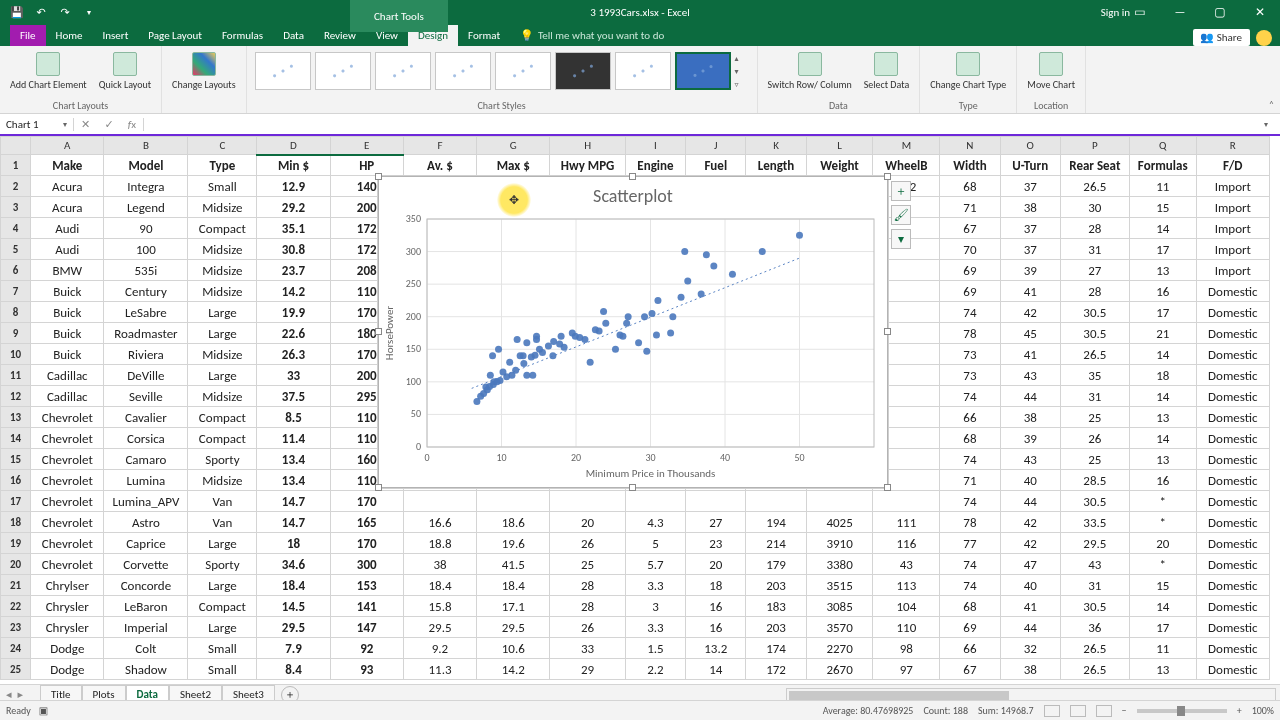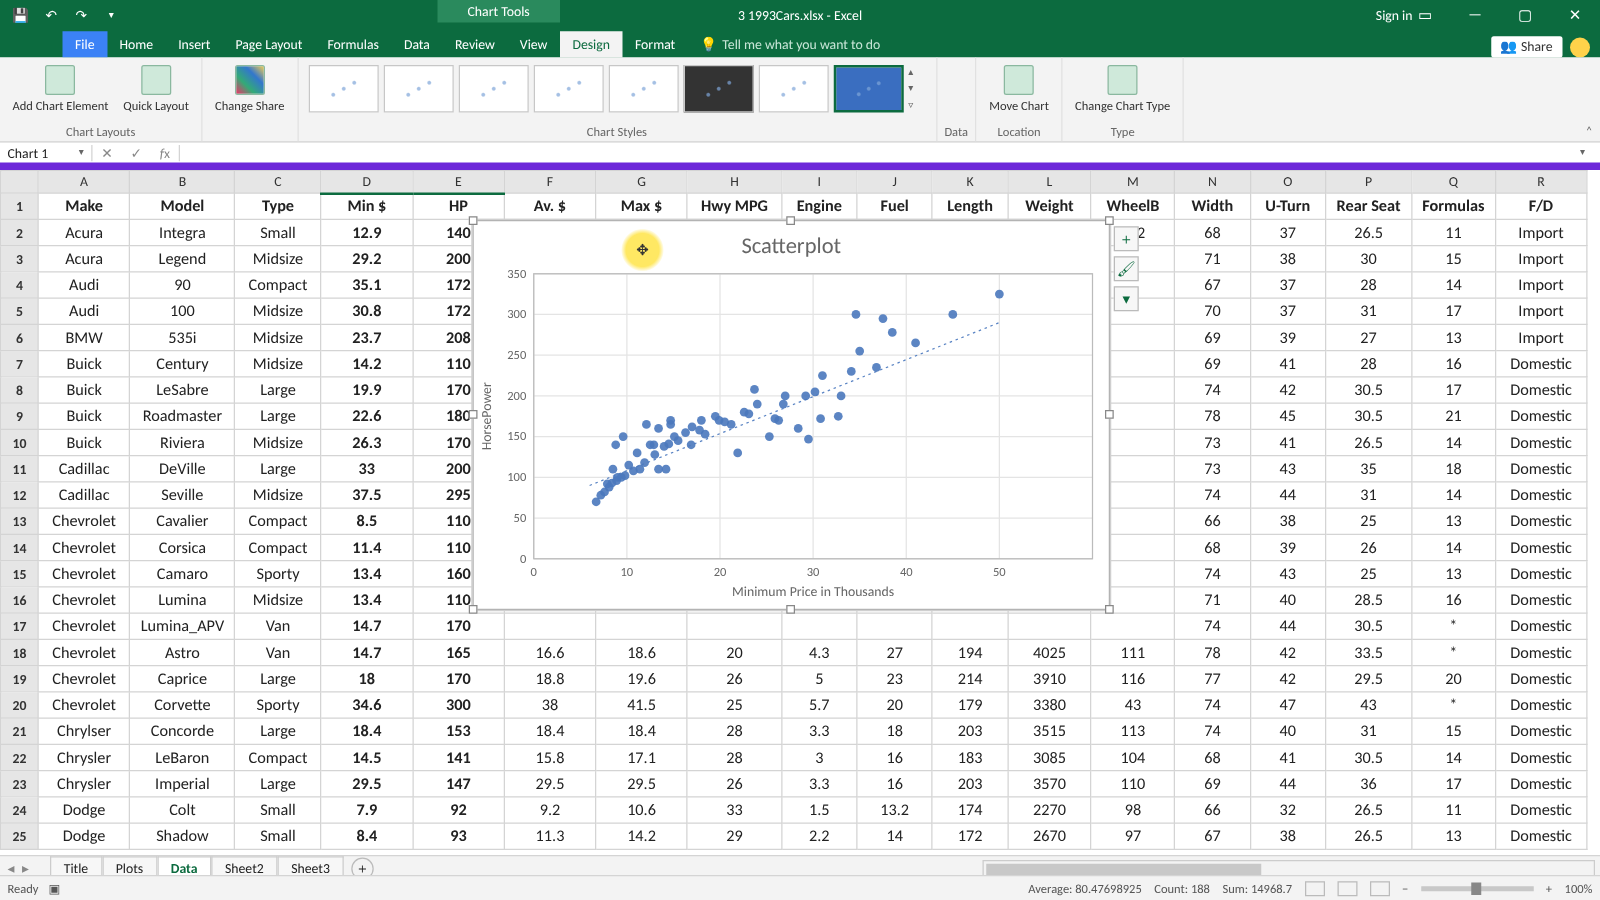--- a/index.html
+++ b/index.html
@@ -2,30 +2,30 @@
 <html><head>
 <meta charset="utf-8">
 <style>
 * { box-sizing: border-box; margin: 0; padding: 0; font-family: "Segoe UI", Calibri, sans-serif; }
 body { width: 1280px; height: 720px; overflow: hidden; background: #fff; position: relative; font-size: 12px; color: #222; }
 
 
 .titlebar { height: 24px; background: #0c6b3f; display: flex; align-items: center; color: #fff; font-size: 11px; }
 .titlebar .qat { display:flex; align-items:center; padding-left:8px; gap:6px;}
 .titlebar .qat-icon { width:18px; height:18px; display:flex; align-items:center; justify-content:center; color:#fff; font-size:11px;}
-.titlebar .chart-tools { position:absolute; left:350px; top:0; height:18px; background: #2a8a5d; padding:0 24px; display:flex; align-items:center; font-size:11px;}
+.titlebar .chart-tools { position:absolute; left:350px; top:0; height:32px; background: #2a8a5d; padding:0 24px; display:flex; align-items:center; font-size:11px;}
 .titlebar .filename { position:absolute; left:50%; transform:translateX(-50%); top:0; height:24px; display:flex; align-items:center;}
 .titlebar .win-controls { position:absolute; right:0; top:0; height:24px; display:flex; align-items:center;}
 .titlebar .win-btn { width:40px; height:24px; display:flex; align-items:center; justify-content:center; font-size:12px;}
 .titlebar .signin { position:absolute; right:150px; height:24px; display:flex; align-items:center; font-size:11px;}
 
 
 .menubar { height: 22px; background: #0c6b3f; display: flex; align-items: flex-end; color:#fff; font-size:11px; padding-left:10px;}
 .menubar .tab { padding: 4px 10px; cursor:pointer;}
-.menubar .tab.file { background:#3b82f6;margin-left:40px;}
+.menubar .tab.file { background:#a21caf;}
 .menubar .tab.active { background:#f3f3f3; color:#0c6b3f;}
 .menubar .tellme { color:#c8e6d7; display:flex; align-items:center; gap:4px;}
 .menubar .right { margin-left:auto; display:flex; align-items:center; padding-right:8px; gap:6px;margin-top:28px;}
 .menubar .smiley { width:16px;height:16px; background:#ffd24a; border-radius:50%; display:inline-block;}
 .menubar .share { background:#fff; color:#333; padding:2px 8px; border-radius:2px; font-size:11px;}
 
 
 .ribbon { height: 68px; background: #f3f3f3; border-bottom:1px solid #d4d4d4; display:flex; position:relative;}
 .ribbon-group { display:flex; flex-direction:column; align-items: center; border-right:1px solid #e1e1e1; padding: 4px 6px 1px; font-size:10px; color:#666;}
 .ribbon-group .items { display:flex; gap:4px;}
@@ -33,21 +33,21 @@
 .ribbon-btn .ico { width:24px; height:24px; background:#cfe9da; border:1px solid #8ab89f; border-radius:2px;}
 .ribbon-group .label { margin-top:auto; padding-top:2px; font-size:10px; color:#666;}
 .chart-style-gallery { display:flex; gap:4px; padding:2px;}
 .style-thumb { width:56px; height:38px; border:1px solid #c7c7c7; background:#fff; position:relative; cursor:pointer;}
 .style-thumb.dark { background:#333;}
 .style-thumb.sel { border:2px solid #0c6b3f; background: linear-gradient(135deg,#3a6ec0,#3a6ec0);}
 .style-thumb::after{content:""; position:absolute; inset:6px; background: radial-gradient(circle at 30% 70%, #7fa6d9 1px, transparent 2px), radial-gradient(circle at 50% 50%, #7fa6d9 1px, transparent 2px), radial-gradient(circle at 70% 30%, #7fa6d9 1px, transparent 2px); opacity:0.7;}
 .ribbon .collapse { position:absolute; right:6px; bottom:2px; font-size:10px; color:#666; cursor:pointer;}
 
 
-.formula-row { height: 22px; border-bottom:6px solid #6d28d9; display:flex; align-items:center; font-size:11px;}
+.formula-row { height: 22px; border-bottom:2px solid #6d28d9; display:flex; align-items:center; font-size:11px;}
 .name-box { width:74px; border-right:1px solid #d4d4d4; padding:0 6px; display:flex; align-items:center; justify-content:space-between;}
 .name-box .dd { font-size:8px; color:#666;}
 .fx-icons { width:70px; display:flex; align-items:center; justify-content:space-around; color:#888; border-right:1px solid #d4d4d4;}
 .formula-input { flex:1; padding:0 6px;}
 .formula-row .expand { width:16px; color:#666; font-size:8px;}
 
 
 .grid-wrap { position:relative; height: 560px; overflow:hidden; }
 table.sheet { border-collapse: collapse; table-layout: fixed; width: 1270px; }
 .sheet th, .sheet td { border: 1px solid #d4d4d4; height: 21px; text-align:center; font-size: 13px; background:#fff; white-space:nowrap; overflow:hidden;}
@@ -142,21 +142,21 @@
           <div class="ico"></div>
           <span>Quick Layout</span>
         </div>
     </div>
     <div class="label">Chart Layouts</div>
   </div>
   <div class="ribbon-group">
     <div class="items">
       <div class="ribbon-btn">
           <div class="ico" style="background:linear-gradient(45deg,#e36,#3a7,#37c,#ec5)"></div>
-          <span>Change Share</span>
+          <span>Change Layouts</span>
         </div>
     </div>
     <div class="label">&nbsp;</div>
   </div>
   <div class="ribbon-group" style="flex:0 0 auto">
     <div class="chart-style-gallery">
       <div class="style-thumb"></div>
       <div class="style-thumb"></div>
       <div class="style-thumb"></div>
       <div class="style-thumb"></div>
@@ -166,39 +166,49 @@
       <div class="style-thumb sel"></div>
       <div style="width:14px;display:flex;flex-direction:column;justify-content:space-around;font-size:8px;color:#666">
         <span>▴</span>
         <span>▾</span>
         <span>▿</span>
       </div>
     </div>
     <div class="label">Chart Styles</div>
   </div>
   <div class="ribbon-group">
+    <div class="items">
+      <div class="ribbon-btn">
+          <div class="ico"></div>
+          <span>Switch Row/ Column</span>
+        </div>
+      <div class="ribbon-btn">
+          <div class="ico"></div>
+          <span>Select Data</span>
+        </div>
+    </div>
     <div class="label">Data</div>
+  </div>
+  <div class="ribbon-group">
+    <div class="items">
+        <div class="ribbon-btn">
+          <div class="ico"></div>
+          <span>Change Chart Type</span>
+        </div>
+      </div>
+    <div class="label">Type</div>
   </div>
   <div class="ribbon-group">
     <div class="items">
         <div class="ribbon-btn">
           <div class="ico"></div>
           <span>Move Chart</span>
         </div>
       </div>
     <div class="label">Location</div>
-  </div>
-  <div class="ribbon-group">
-    <div class="items">
-        <div class="ribbon-btn">
-          <div class="ico"></div>
-          <span>Change Chart Type</span>
-        </div>
-      </div>
-    <div class="label">Type</div>
   </div>
   <div class="collapse">˄</div>
 </div>
 
 <div class="formula-row">
   <div class="name-box">
       <span>Chart 1</span>
       <span class="dd">▾</span>
     </div>
   <div class="fx-icons">

